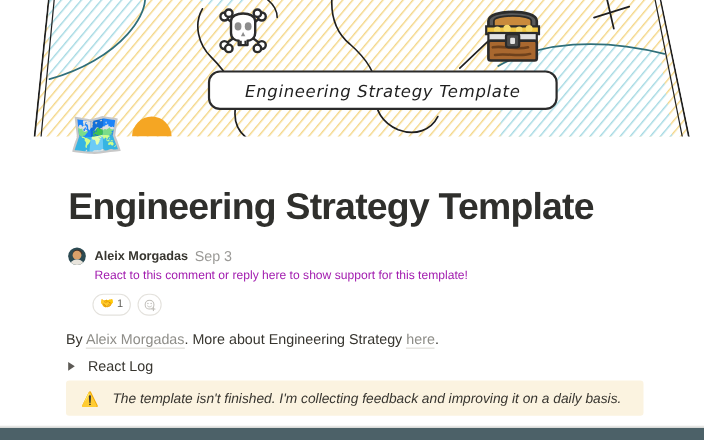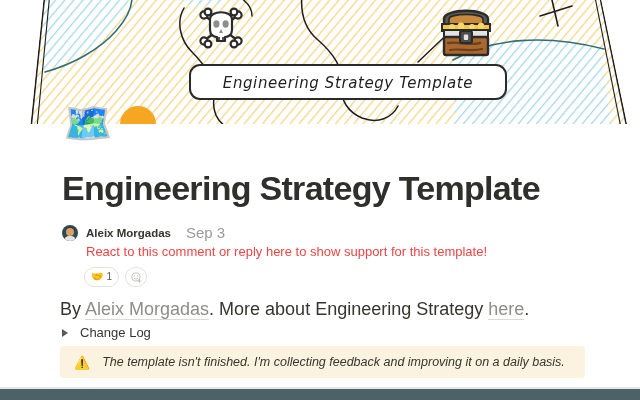--- a/index.html
+++ b/index.html
@@ -105,31 +105,31 @@
     background: #e8e4dc;
   }
   .comment-author {
     font-size: 11.5px;
     font-weight: bold;
     color: #37352f;
     margin-left: 8px;
     line-height: 16px;
   }
   .comment-date {
-    font-size: 15px;
+    font-size: 13px;
     color: #9b9a97;
-    margin-left: 15px;
+    margin-left: 6px;
     line-height: 16px;
   }
   .comment-body {
     margin-left: 24px;
     margin-top: 2px;
-    font-size: 13px;
+    font-size: 11px;
     line-height: 17px;
-    color: #ef4444;
+    color: #a21caf;
   }
   .reactions {
     margin-left: 22px;
     margin-top: 7px;
     display: flex;
     align-items: center;
     gap: 6px;
   }
   .reaction-pill {
     display: inline-flex;
@@ -154,21 +154,21 @@
     display: inline-flex;
     align-items: center;
     justify-content: center;
   }
 
   
   #byline {
     position: absolute;
     left: 60px;
     top: 176px;
-    font-size: 18px;
+    font-size: 13px;
     line-height: 18px;
     color: #37352f;
   }
   .inline-link {
     color: #8e8d88;
     text-decoration: none;
     border-bottom: 1px solid #dcdad5;
     cursor: pointer;
   }
 
@@ -367,21 +367,21 @@
       </span>
     </div>
   </div>
 
   <div id="byline">
     <span>By </span><a class="inline-link">Aleix Morgadas</a><span>. More about Engineering Strategy </span><a class="inline-link">here</a><span>.</span>
   </div>
 
   <div id="toggle">
     <span id="toggle-arrow"></span>
-    <span id="toggle-label">Change Log</span>
+    <span id="toggle-label">React Log</span>
   </div>
 
   <div id="callout">
     <span id="callout-icon">⚠️</span>
     <span id="callout-text">The template isn't finished. I'm collecting feedback and improving it on a daily basis.</span>
   </div>
 
 </div>
 
 <div id="bottom-bar-hairline"></div>

